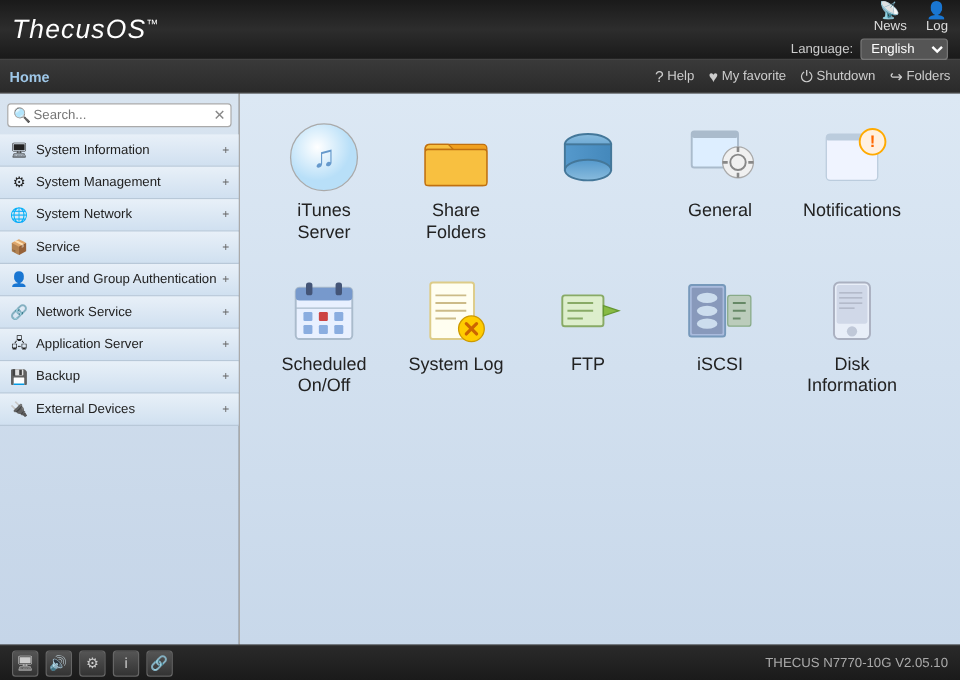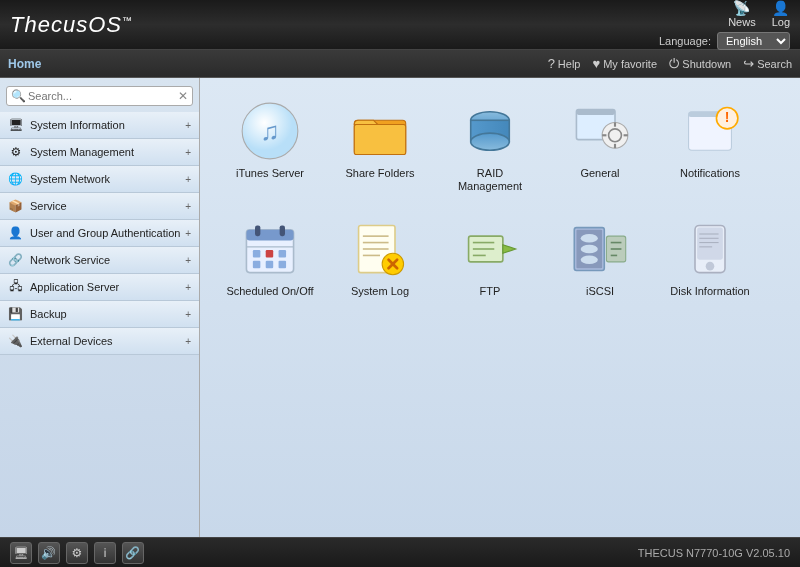--- a/index.html
+++ b/index.html
@@ -135,21 +135,21 @@
     .app-icon .icon-img {
       width: 60px;
       height: 60px;
       display: flex;
       align-items: center;
       justify-content: center;
       margin-bottom: 6px;
       position: relative;
     }
     .app-icon .icon-label {
-      font-size: 11px;
+      font-size: 15px;
       color: #222;
       text-align: center;
       line-height: 1.2;
     }
 
     
     #footer {
       background: linear-gradient(180deg, #2a2a2a 0%, #1a1a1a 100%);
       height: 30px;
       display: flex;
@@ -212,21 +212,21 @@
     <span class="toolbar-btn">
       <span class="sym">♥</span>
       <span>My favorite</span>
     </span>
     <span class="toolbar-btn">
       <span class="sym">⏻</span>
       <span>Shutdown</span>
     </span>
     <span class="toolbar-btn">
       <span class="sym">↪</span>
-      <span>Search</span>
+      <span>Folders</span>
     </span>
   </div>
 </div>
 
 <div id="main">
 
   <div id="sidebar">
     <div id="search-bar">
       <span class="search-sym">🔍</span>
       <input id="search-input" type="text" placeholder="Search..." style="">
@@ -342,21 +342,20 @@
         <stop offset="0%" stop-color="#5599cc"></stop>
         <stop offset="100%" stop-color="#4488bb"></stop>
       </linearGradient>
       <linearGradient id="rg3" x1="0" y1="0" x2="0" y2="1">
         <stop offset="0%" stop-color="#5599cc"></stop>
         <stop offset="100%" stop-color="#88bbdd"></stop>
       </linearGradient>
     </defs>
   </svg>
     </div>
-    <span class="icon-label">RAID Management</span>
   </div>
         <div class="app-icon">
     <div class="icon-img">
       <svg viewBox="0 0 56 56" xmlns="http://www.w3.org/2000/svg">
     <rect x="6" y="8" width="36" height="28" rx="2" fill="#ddeeff" stroke="#aabbcc" stroke-width="1.5"></rect>
     <rect x="6" y="8" width="36" height="5" rx="2" fill="#aabbcc"></rect>
     <circle cx="42" cy="32" r="12" fill="#f0f0f0" stroke="#aaa" stroke-width="1"></circle>
     <circle cx="42" cy="32" r="6" fill="none" stroke="#888" stroke-width="1.5"></circle>
     <line x1="42" y1="20" x2="42" y2="24" stroke="#888" stroke-width="2"></line>
     <line x1="42" y1="40" x2="42" y2="44" stroke="#888" stroke-width="2"></line>

